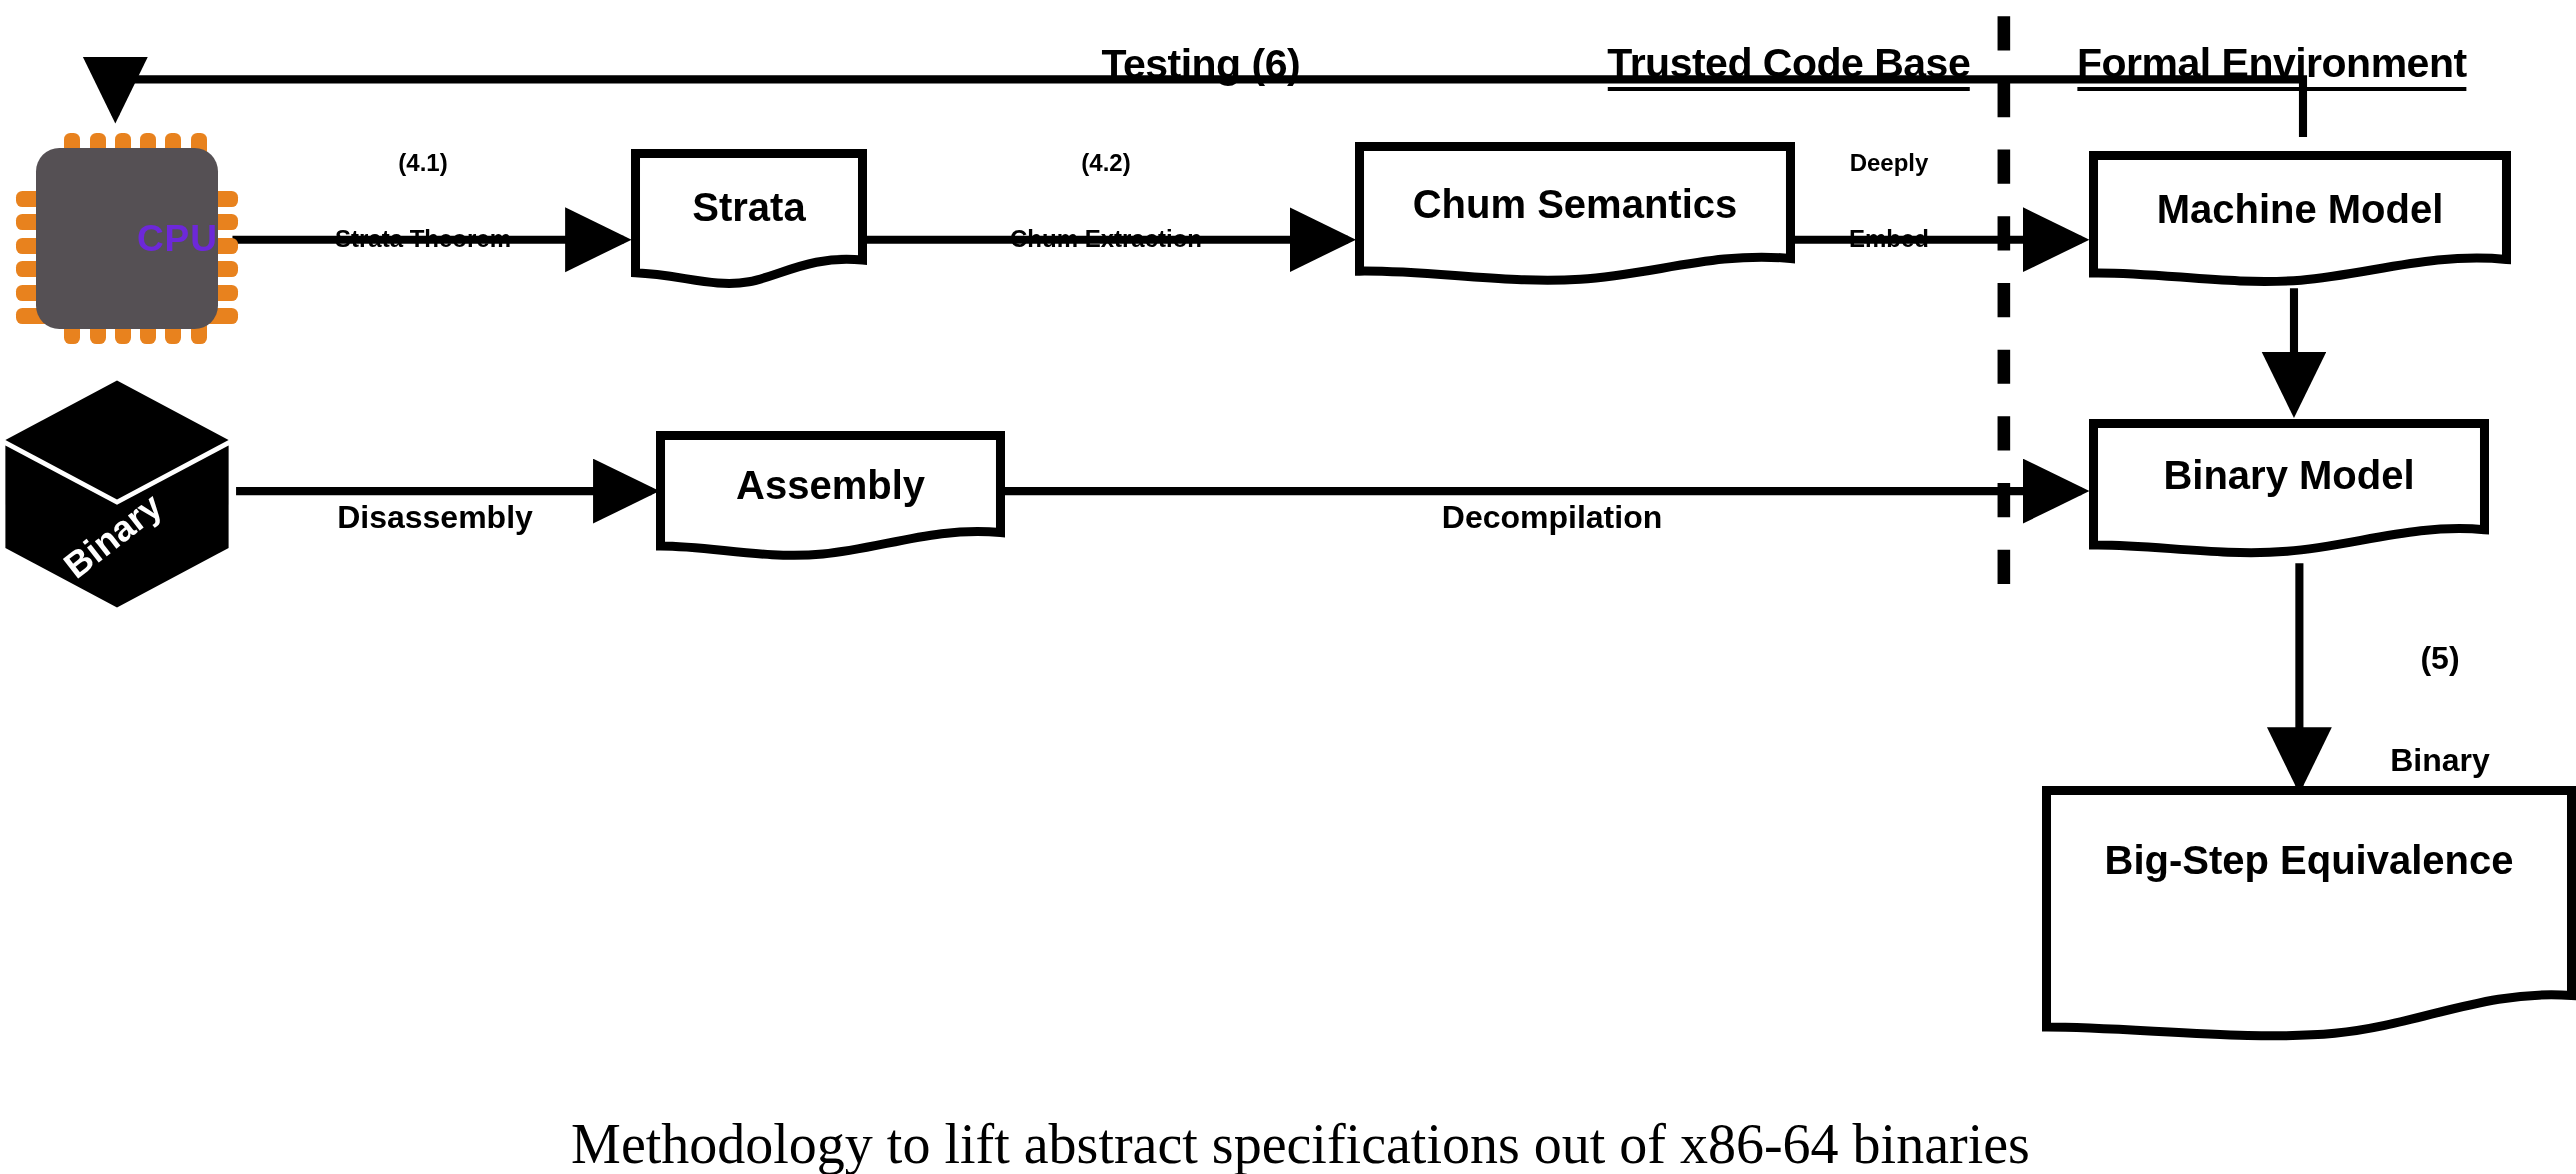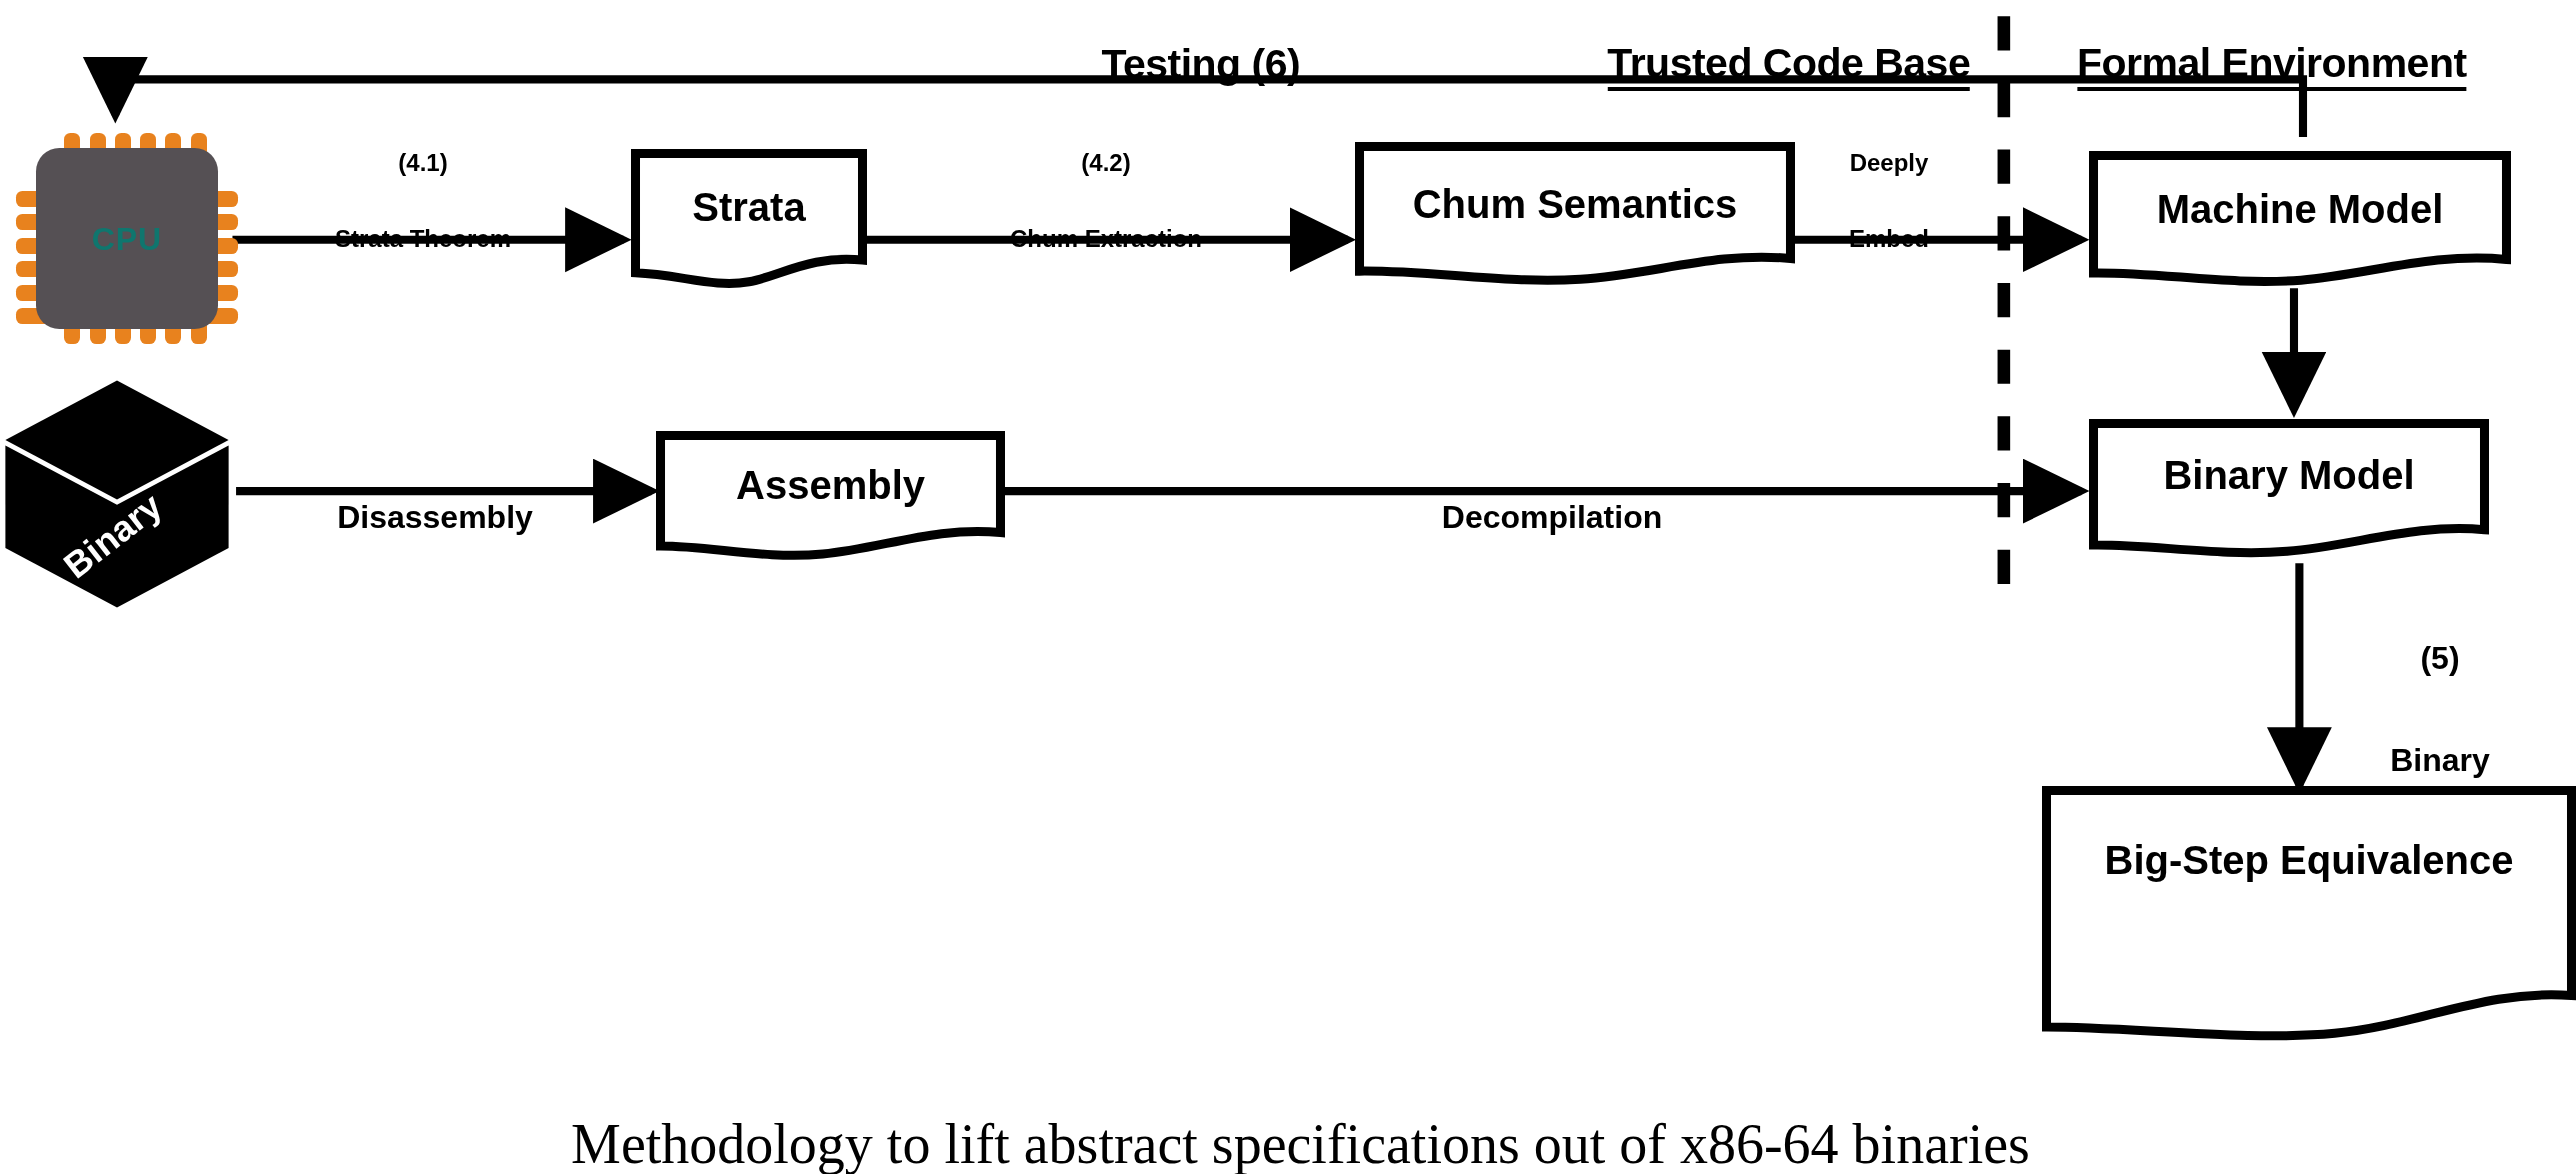--- a/index.html
+++ b/index.html
@@ -26,22 +26,22 @@
   .caption{position:absolute;left:0;right:0;text-align:center;
            font-family:"Liberation Serif",serif;font-size:56px;color:#000;}
 
   .svgline{position:absolute;left:0;top:0;width:2576px;height:1175px;pointer-events:none;}
 
   
   .cpu{position:absolute;}
   .cpu .body{position:absolute;left:21.6px;top:21.6px;right:21.6px;bottom:21.6px;
              background:#555054;border-radius:23.4px;}
   .cpu .cpu-text{position:absolute;left:21.6px;top:50%;right:21.6px;
-             transform:translateY(-50%);text-align:center;color:#0f766e;
-             font-size:32px;font-weight:bold;letter-spacing:0.9px;
+             transform:translateY(-50%);text-align:right;color:#6d28d9;
+             font-size:37px;font-weight:bold;letter-spacing:0.9px;
              font-family:"Liberation Sans",sans-serif;}
   .pin{position:absolute;background:#E8821E;border-radius:6.3px;}
 
   
   .cube{position:absolute;}
   .cube svg{display:block;}
   .cube .cube-text{position:absolute;color:#fff;font-weight:bold;
        font-size:36px;font-family:"Liberation Sans",sans-serif;
        transform:rotate(-38deg);transform-origin:left top;white-space:nowrap;}
 </style>

